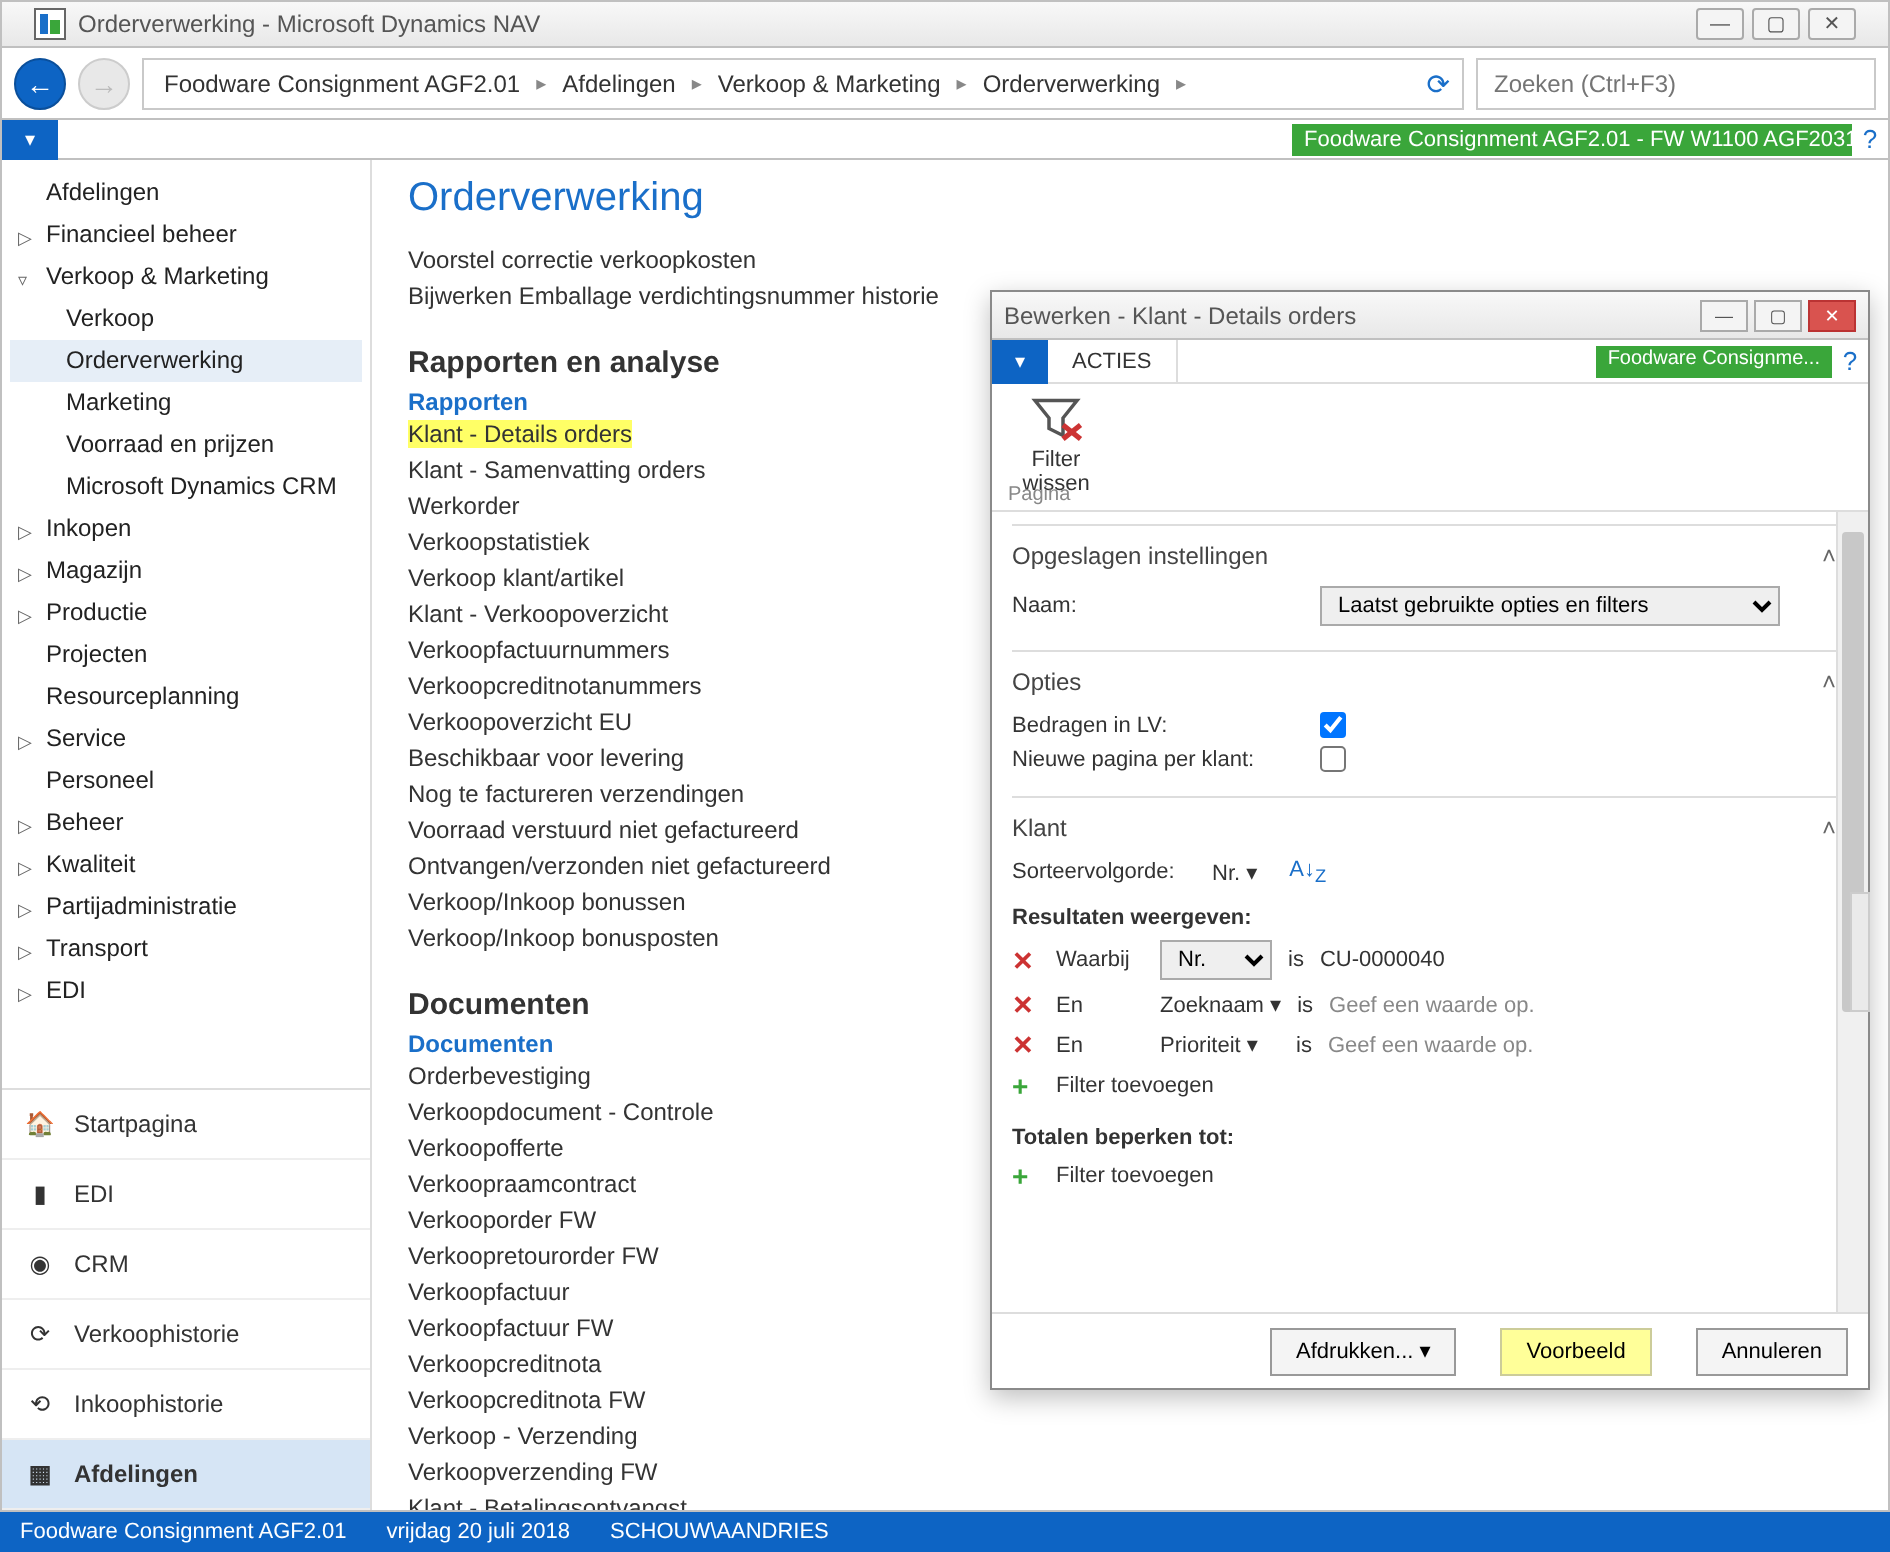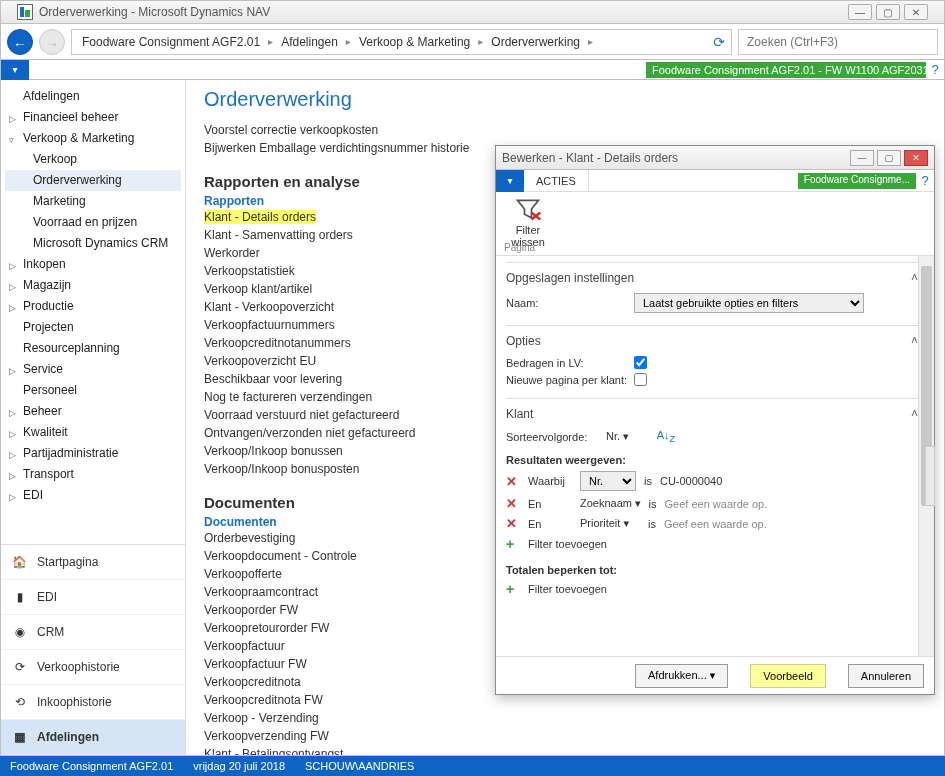--- a/index.html
+++ b/index.html
@@ -63,21 +63,21 @@
 .dialog .dribbon { height:64px; border-bottom:1px solid #ddd; padding:4px 8px; display:flex; align-items:flex-start; }
 .dialog .dribbon .rbtn { width:48px; text-align:center; cursor:pointer; }
 .dialog .dribbon .rbtn .rico { width:32px; height:28px; margin:0 auto; position:relative; }
 .dialog .dribbon .rbtn .rlab { font-size:11px; color:#333; line-height:12px; }
 .dialog .dribbon .grouplabel { position:absolute; bottom:2px; left:8px; font-size:10px; color:#888; }
 .dialog .dbody { flex:1; overflow:auto; padding:6px 16px 6px 10px; }
 .dialog .dbody .panel { border-top:1px solid #ddd; padding:8px 0; position:relative; }
 .dialog .dbody .panel .phead { font-size:12px; color:#444; font-weight:400; margin-bottom:8px; display:flex; align-items:center; }
 .dialog .dbody .panel .phead .coll { margin-left:auto; font-size:12px; color:#666; cursor:pointer; }
 .dialog .dbody .row { display:flex; align-items:center; font-size:11px; margin:4px 0; }
-.dialog .dbody .row .lbl { width:128px; color:#333; }
+.dialog .dbody .row .lbl { width:154px; color:#333; }
 .dialog .dbody select, .dialog .dbody input[type=text] { font-size:11px; border:1px solid #aaa; height:20px; padding:0 4px; }
 .dialog .dbody .filterrow { display:flex; align-items:center; gap:8px; font-size:11px; margin:5px 0; }
 .dialog .dbody .filterrow .rm { color:#cc3333; font-weight:bold; cursor:pointer; font-size:13px; width:14px; }
 .dialog .dbody .filterrow .add { color:#3aa63a; font-weight:bold; cursor:pointer; font-size:14px; width:14px; }
 .dialog .dbody .filterrow .fld { min-width:60px; }
 .dialog .dbody .filterrow .hint { color:#888; }
 .dialog .dfooter { height:38px; border-top:1px solid #ddd; display:flex; align-items:center; justify-content:flex-end; gap:22px; padding:0 10px; }
 .dialog .dfooter button { font-size:11px; height:24px; padding:0 12px; border:1px solid #999; background:#f4f4f4; cursor:pointer; }
 .dialog .dfooter button.hl { background:#ffff99; border-color:#cc9; }
 .funnel svg { width:28px; height:26px; }
@@ -284,21 +284,21 @@
     </div>
 
     <div class="panel">
       <div class="phead">
           <span>Klant</span>
           <span class="coll">˄</span>
         </div>
       <div class="row">
         <span class="lbl" style="width:100px">Sorteervolgorde:</span>
         <span style="cursor:pointer"><span>Nr.</span> ▾</span>
-        <span style="margin-left:28px;color:#1a6fc9;cursor:pointer">A↓<sub>Z</sub></span>
+        <span style="margin-left:16px;color:#1a6fc9;cursor:pointer">A↓<sub>Z</sub></span>
       </div>
       <div style="font-weight:600;font-size:11px;margin:10px 0 4px">Resultaten weergeven:</div>
       <div id="filters">
           <div class="filterrow">
             <span class="rm">✕</span>
             <span style="width: 44px;">Waarbij</span>
             <select style="width: 56px;"><option>Nr.</option></select>
             <span>is</span>
             <span>CU-0000040</span>
           </div>

